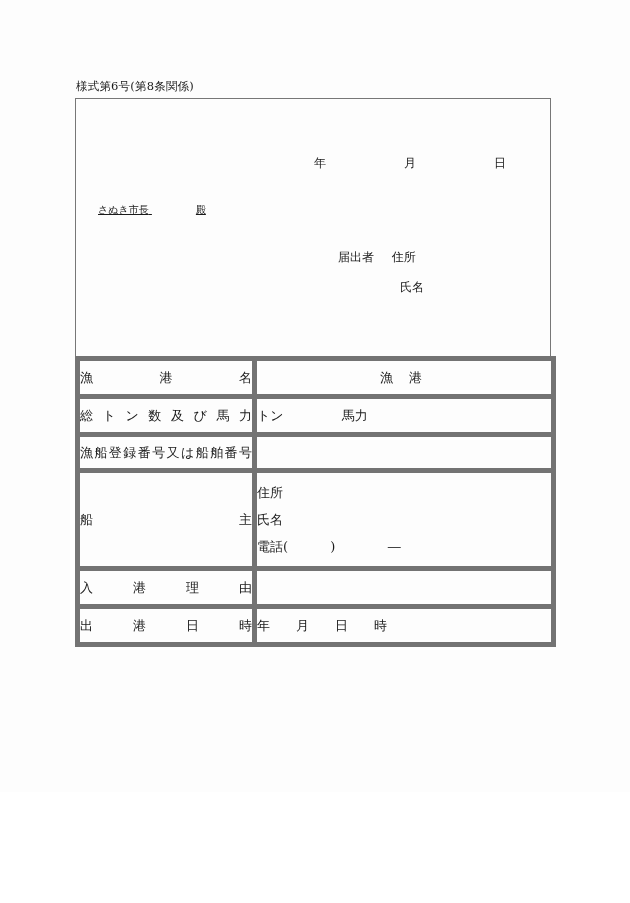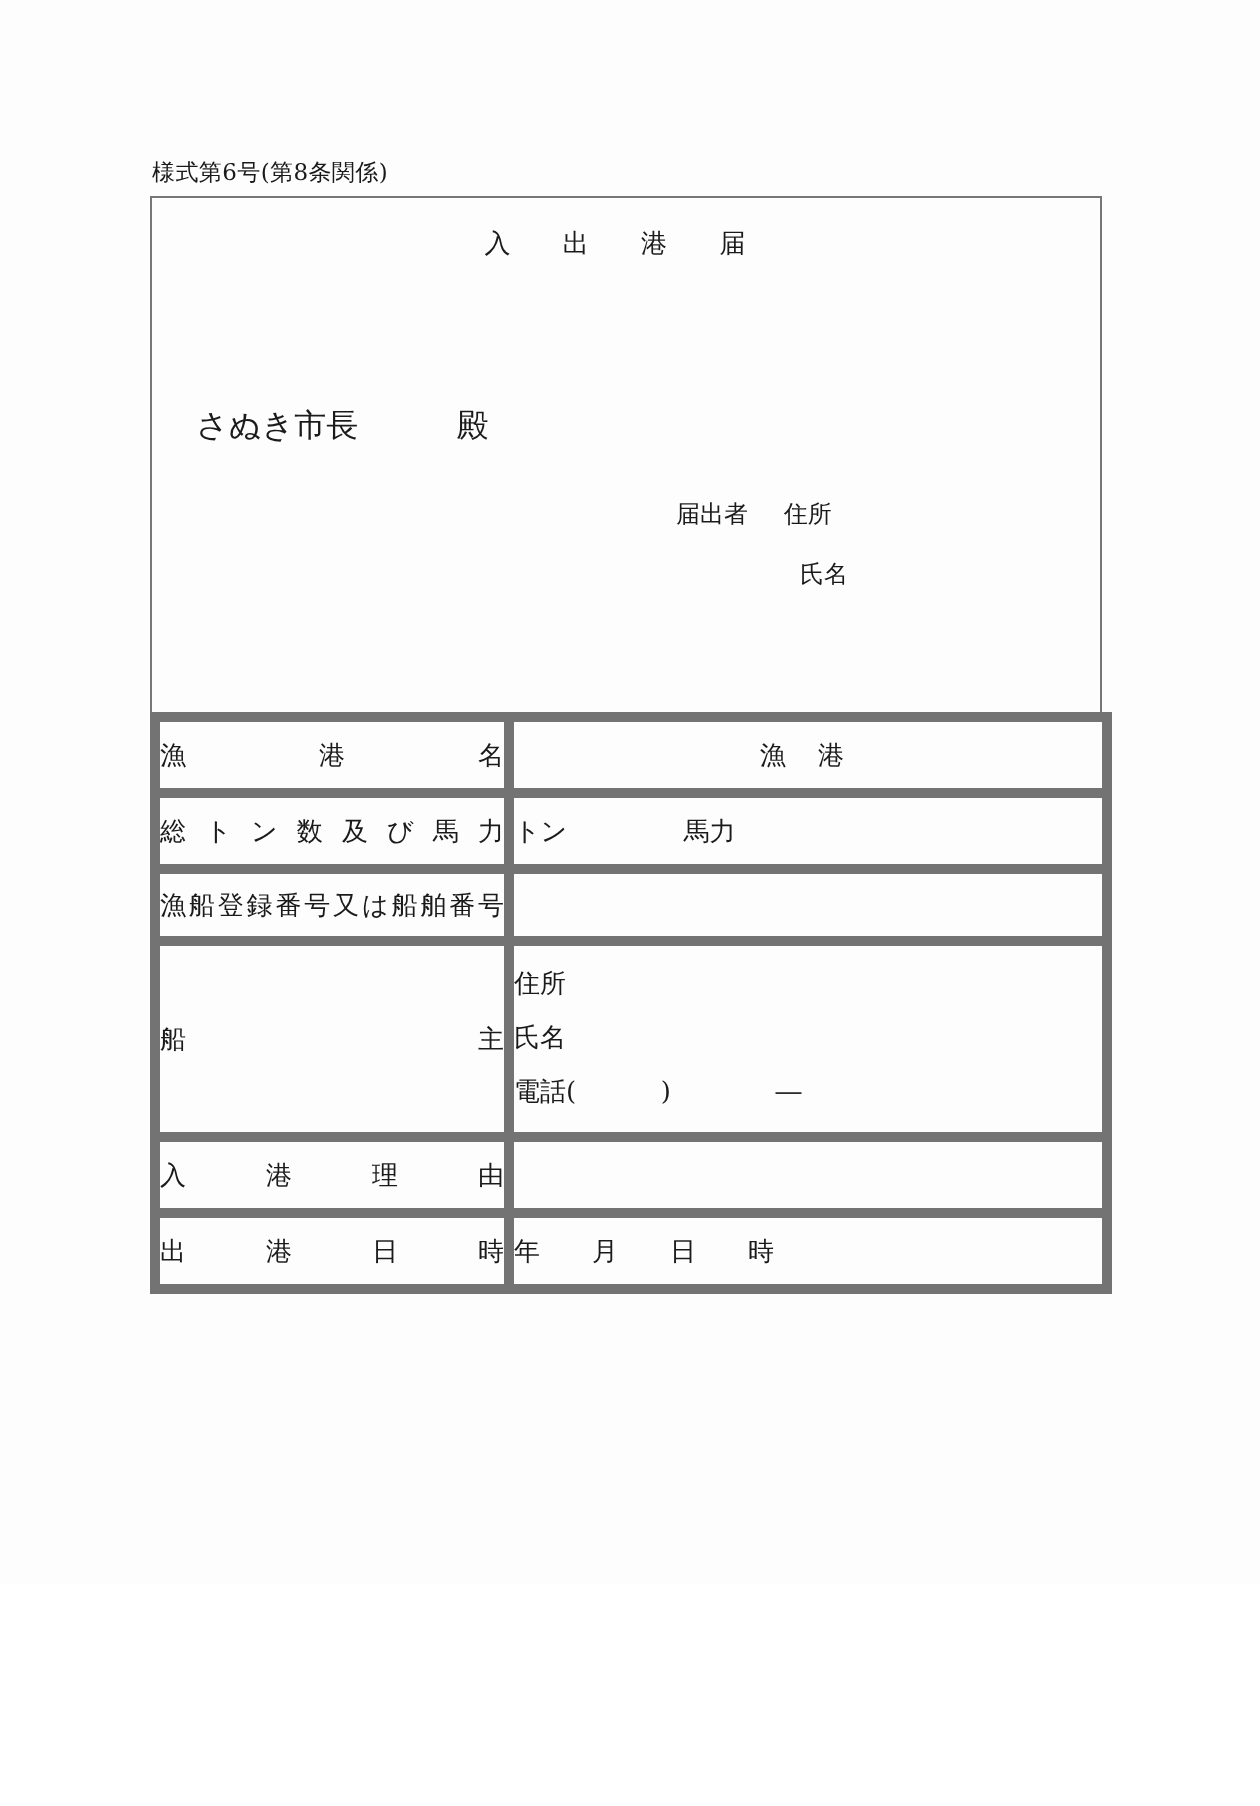--- a/index.html
+++ b/index.html
@@ -63,21 +63,22 @@
     top: 56px;
     font-size: 12px;
   }
   .date-line span { letter-spacing: 18px; }
   .date-line span::after { content: ""; }
 
   .addressee {
     position: absolute;
     left: 22px;
     top: 104px;
-    font-size: 16px;
+    font-size: 10px;
+    text-decoration: underline;
   }
   .addressee .hono { margin-left: 44px; }
 
   .submitter {
     position: absolute;
     left: 262px;
     top: 150px;
     font-size: 12px;
   }
   .submitter .row { height: 30px; }
@@ -155,24 +156,24 @@
 </style>
 </head>
 <body>
 
 <div class="page">
 
   <div class="form-no">様式第6号(第8条関係)</div>
 
   <div class="frame">
 
-    <div class="doc-title">
-      <span>入 出 港 届</span>
+
+    <div class="date-line">
+      <span>年　　月　　日</span>
     </div>
-
 
     <div class="addressee">
       <span>さぬき市長</span>
       <span class="hono">殿</span>
     </div>
 
     <div class="submitter">
       <div class="row">
         <span class="lbl">届出者</span>
         <span class="val">住所</span>

